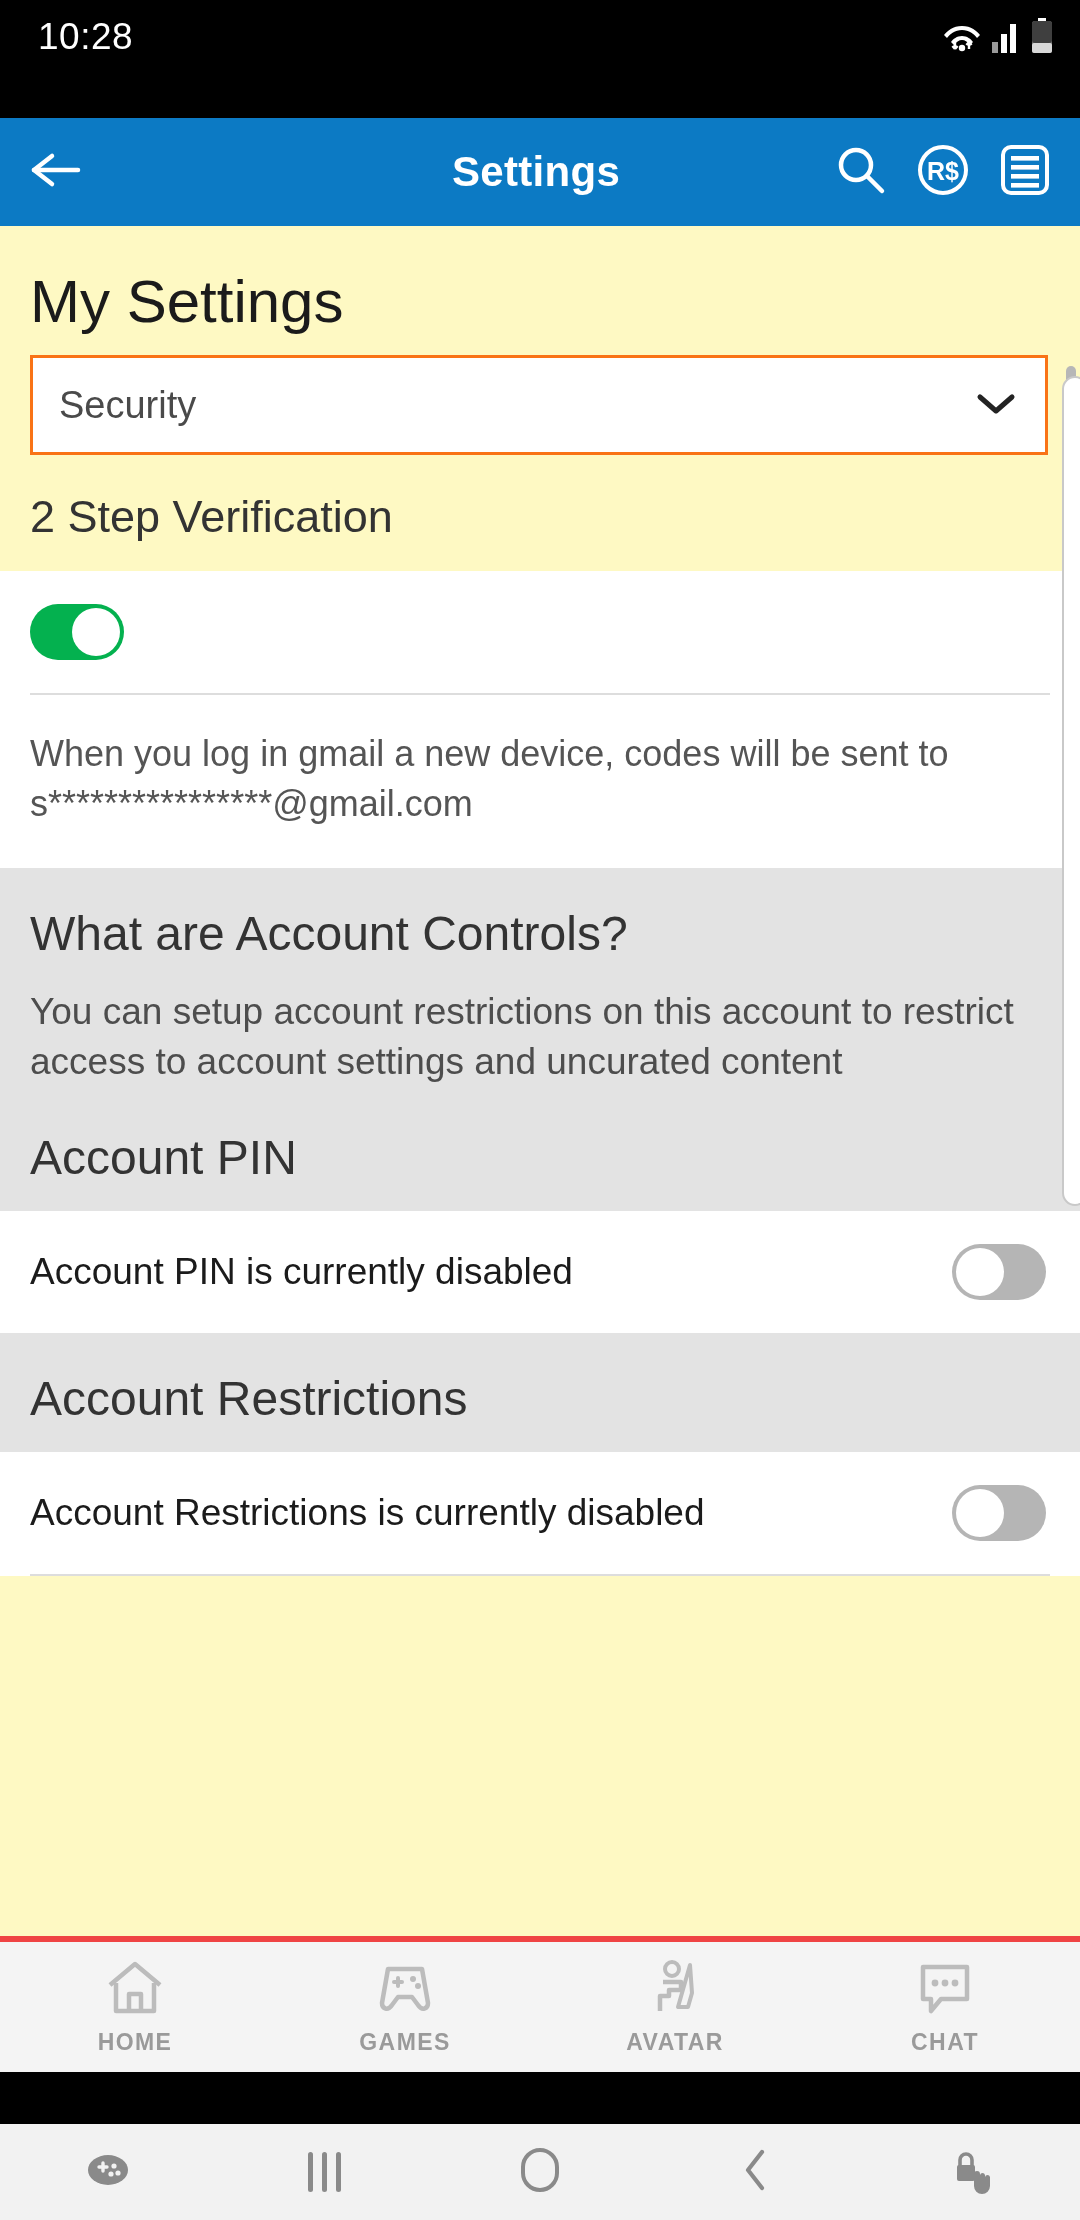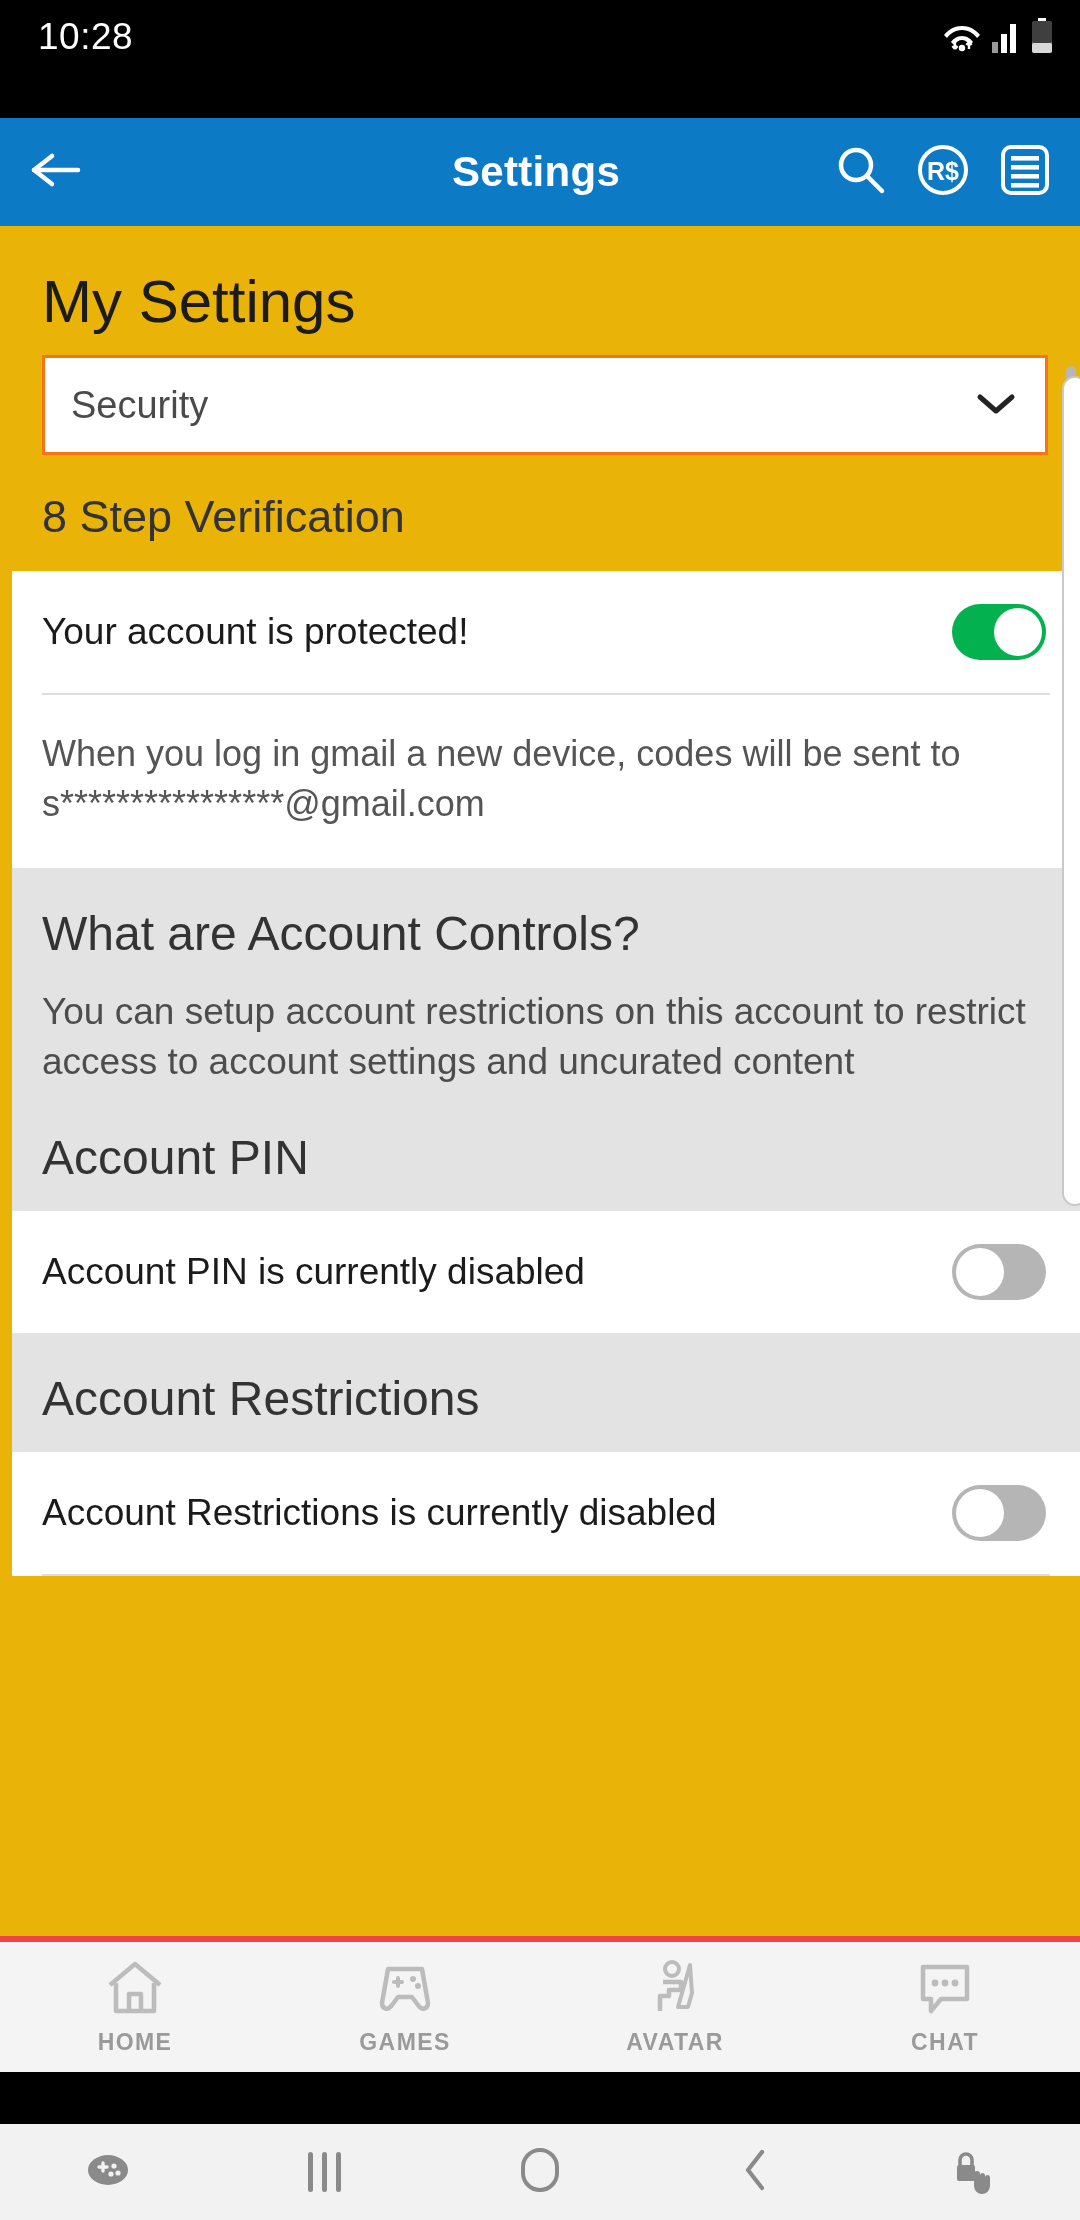--- a/index.html
+++ b/index.html
@@ -28,21 +28,21 @@
   .backbtn { width:70px; display:flex; align-items:center; justify-content:flex-start; }
   .apptitle {
     position:absolute; left:0; right:8px; text-align:center;
     color:#ffffff; font-size:42px; font-weight:bold; pointer-events:none;
     letter-spacing:.3px;
   }
   .appactions { margin-left:auto; display:flex; align-items:center; gap:28px; z-index:2; }
 
   
   .content {
-    flex:1 1 auto; background:#eab308; position:relative; overflow:hidden;padding-left:12px;
+    flex:1 1 auto; background:#fef9c3; position:relative; overflow:hidden;
   }
   .pagetitle {
     font-size:60px; color:#1b1b1b; padding:44px 30px 18px 30px;
     font-weight:normal; line-height:1.05;
   }
   .select-wrap { padding:4px 32px 0 30px; }
   .select {
     background:#ffffff; border:3px solid #f97316; height:100px;
     display:flex; align-items:center; padding:0 26px;
     font-size:38px; color:#4a4a4a;
@@ -195,25 +195,24 @@
       <div class="select">
         <span>Security</span>
         <span class="chev">
           <svg width="46" height="30" viewBox="0 0 46 30">
             <path d="M7 9 L23 23 L39 9" stroke="#232323" stroke-width="5" fill="none" stroke-linecap="round" stroke-linejoin="round"></path>
           </svg>
         </span>
       </div>
     </div>
 
-    <div class="sechead">8 Step Verification</div>
+    <div class="sechead">2 Step Verification</div>
 
     <div class="panel">
       <div class="row">
-        <span class="label">Your account is protected!</span>
         <span class="toggle on">
           <span class="knob"></span>
         </span>
       </div>
       <div class="divider"></div>
       <div class="helptext">When you log in gmail a new device, codes will be sent to s****************@gmail.com</div>
     </div>
 
     <div class="greyblock">
       <div class="sechead2">What are Account Controls?</div>

